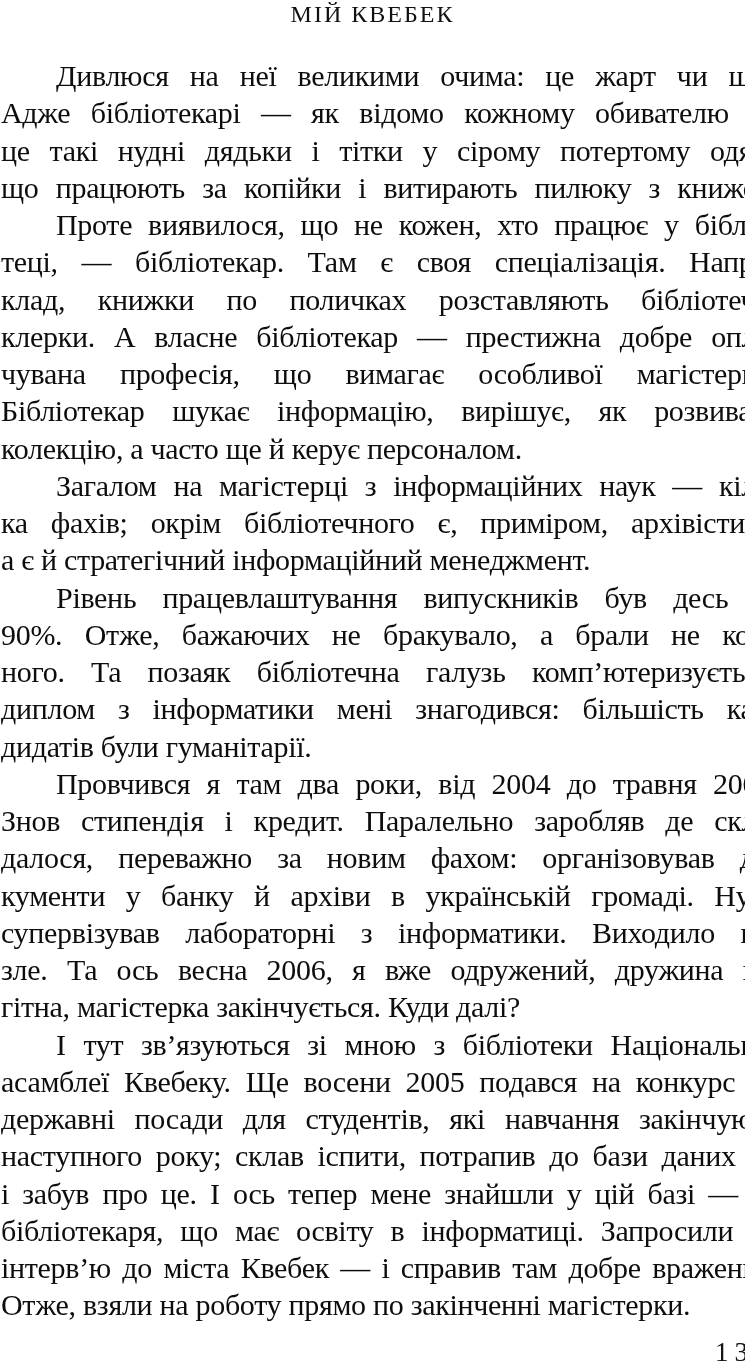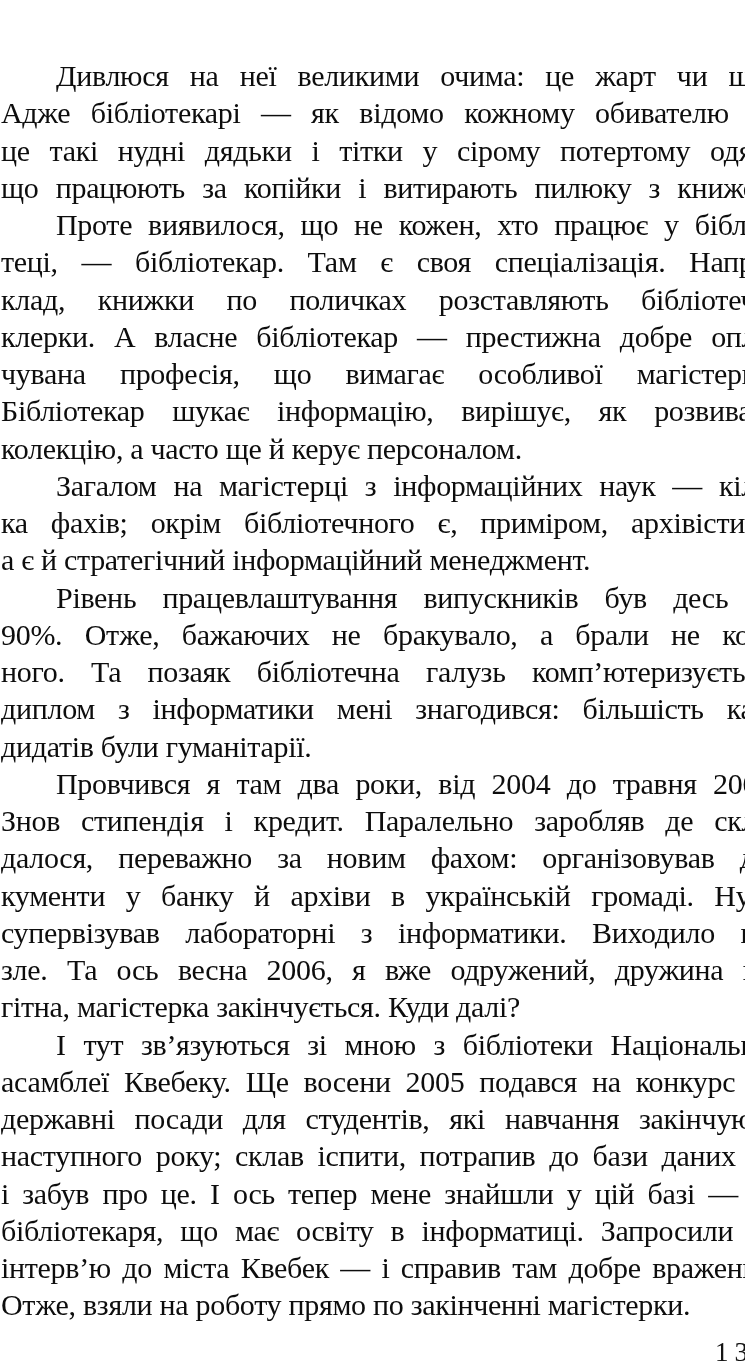--- a/index.html
+++ b/index.html
@@ -63,20 +63,21 @@
     letter-spacing: 6px;
     white-space: nowrap;
     color: #141414;
   }
 </style>
 </head>
 <body>
 
 <div class="page">
 
+  <div class="running-title">МІЙ КВЕБЕК</div>
 
   <div class="body-text" id="body-text">
 
   <div class="paragraph">
         <div class="line indent">Дивлюся на неї великими очима: це жарт чи що?</div>
         <div class="line">Адже бібліотекарі — як відомо кожному обивателю —</div>
         <div class="line">це такі нудні дядьки і тітки у сірому потертому одязі,</div>
         <div class="line">що працюють за копійки і витирають пилюку з книжок.</div>
       </div>
       <div class="paragraph">

